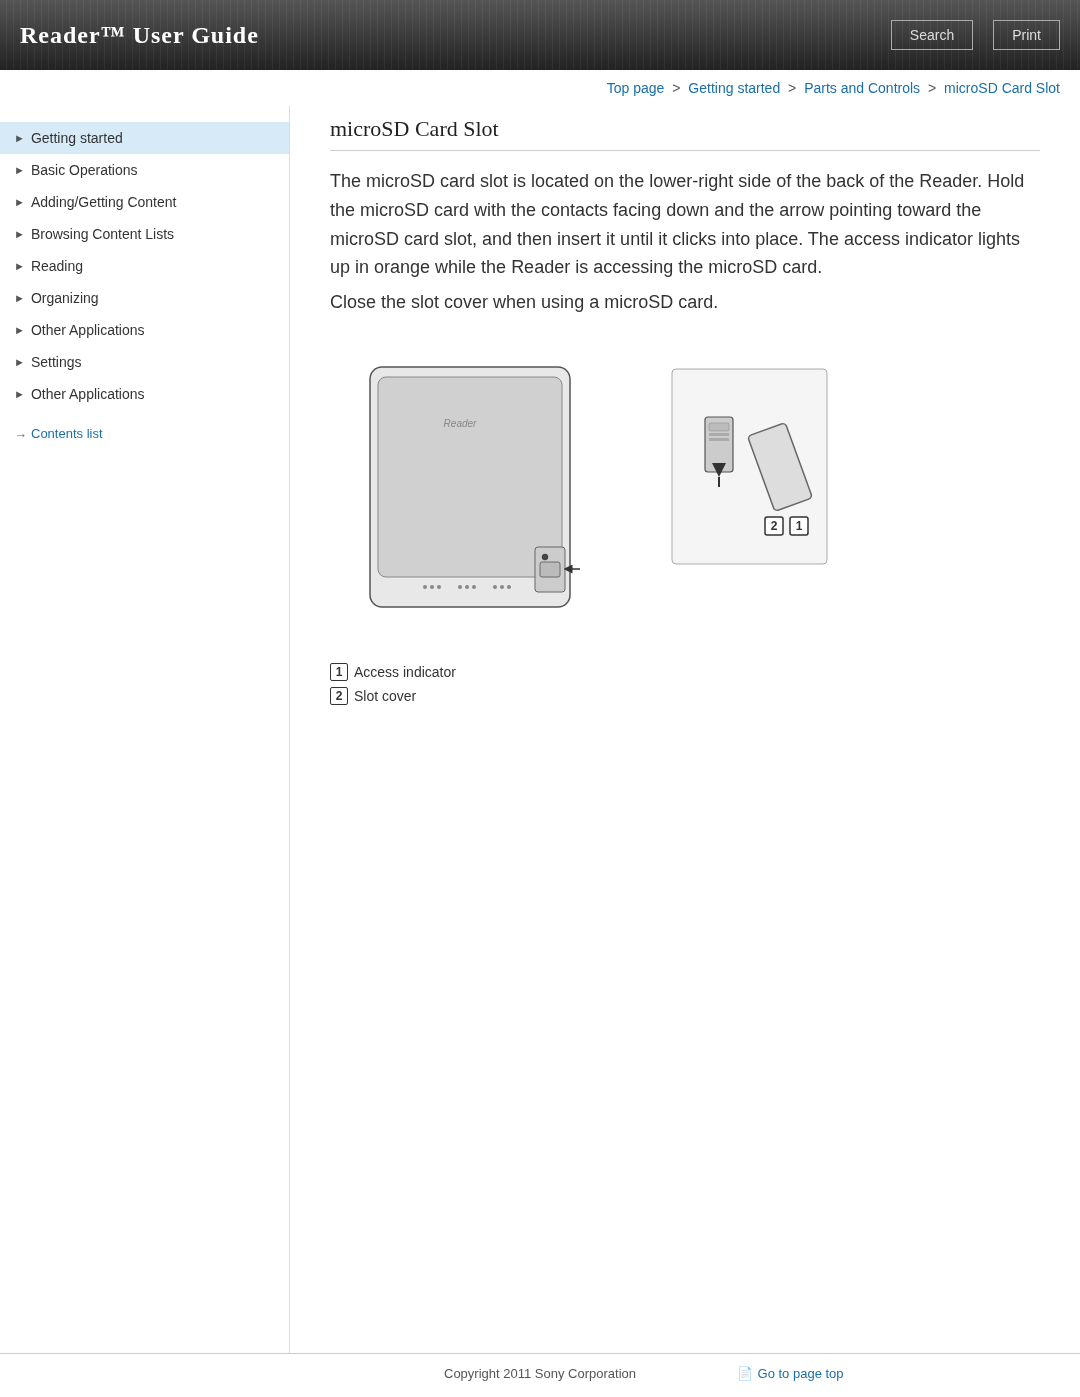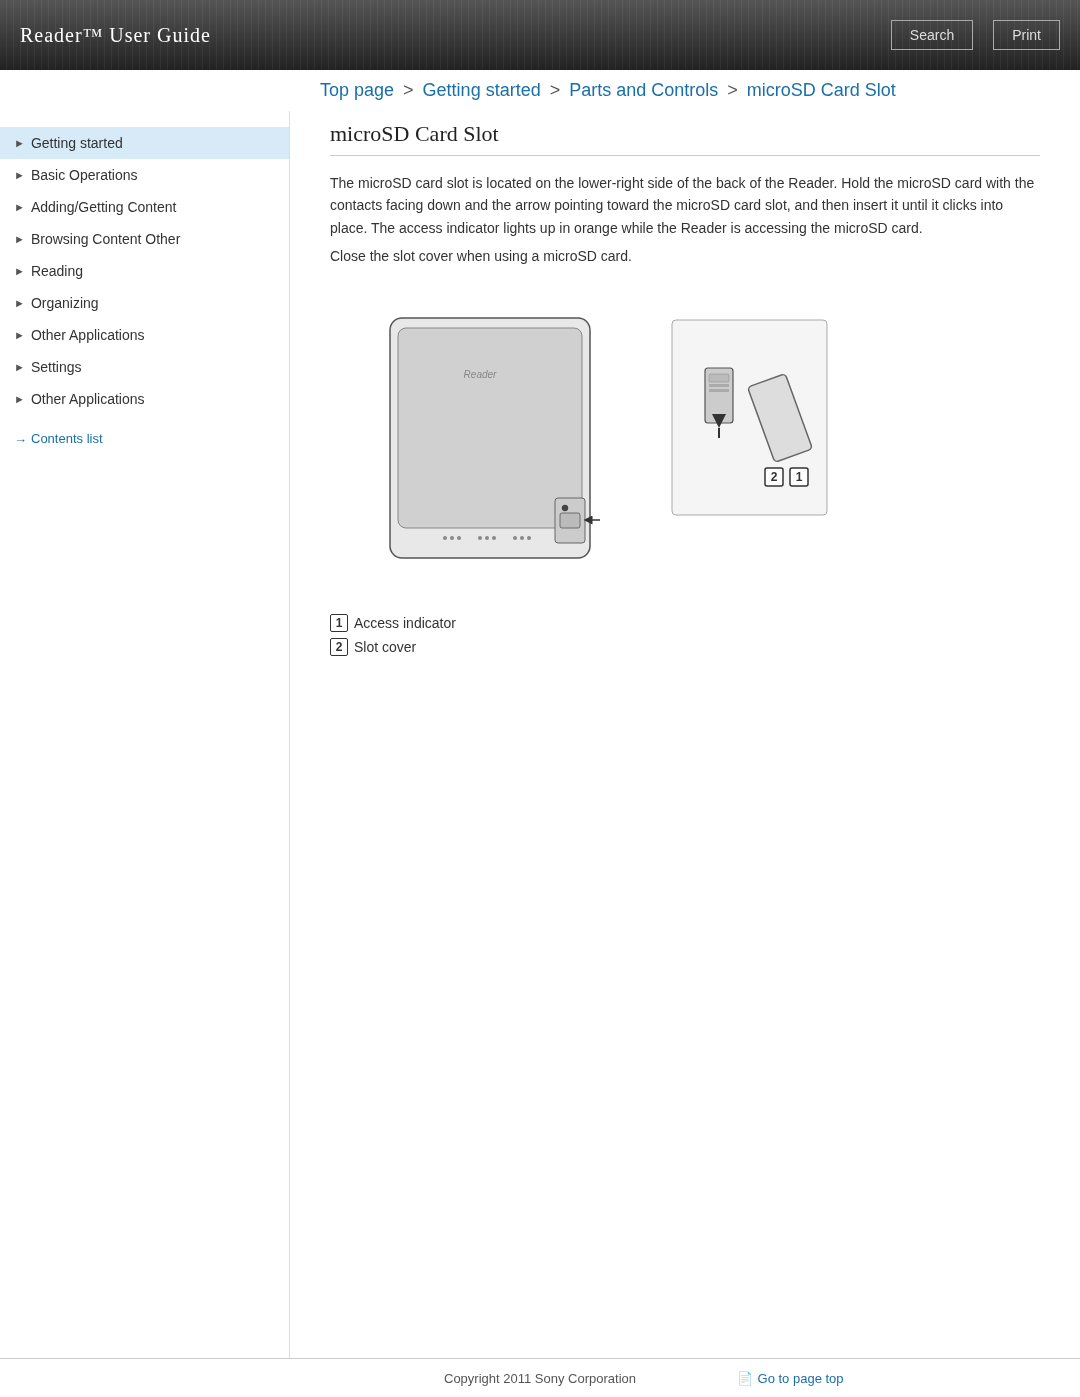--- a/index.html
+++ b/index.html
@@ -16,44 +16,45 @@
       background-image: repeating-linear-gradient(
         90deg,
         transparent,
         transparent 6px,
         rgba(255,255,255,0.05) 6px,
         rgba(255,255,255,0.05) 7px
       ), linear-gradient(to bottom, #555, #222);
     }
     .header-title {
       color: #fff;
-      font-size: 20px;
-      font-weight: normal;
+      font-size: 24px;
+      font-weight: bold;
       font-family: Georgia, serif;
       letter-spacing: 1px;
     }
     .header-buttons {
       display: flex;
       gap: 20px;
     }
     .header-btn {
       background: transparent;
       border: 1px solid #aaa;
       color: #ddd;
       padding: 6px 18px;
       cursor: pointer;
       font-size: 14px;
     }
 
     
     .breadcrumb-bar {
       padding: 10px 20px 10px 320px;
       background: #fff;
-      font-size: 18px;
+      font-size: 14px;
       color: #1a6fa8;
+      text-align: right;
     }
     .breadcrumb-bar a { color: #1a6fa8; text-decoration: none; }
     .breadcrumb-sep { color: #555; margin: 0 4px; }
 
     
     .layout {
       display: flex;
       min-height: calc(1397px - 70px - 80px);
     }
 
@@ -103,33 +104,32 @@
     .page-title {
       font-size: 22px;
       font-weight: normal;
       font-family: Georgia, serif;
       color: #222;
       margin-bottom: 16px;
       padding-bottom: 8px;
       border-bottom: 1px solid #ccc;
     }
     .description-text {
-      font-size: 14px;
+      font-size: 18px;
       line-height: 1.6;
       color: #333;
       margin-bottom: 6px;
     }
     .inline-link { color: #1a6fa8; text-decoration: none; }
 
     
     .diagram-area {
       display: flex;
       align-items: flex-start;
       margin: 20px 0 16px;
-      text-align: right;
     }
 
     
     .device-illustration {
       position: relative;
       width: 340px;
       height: 310px;
       flex-shrink: 0;
     }
 
@@ -220,21 +220,21 @@
         <div class="sidebar-item">
           <span class="sidebar-arrow">►</span>
           <span class="sidebar-label">Basic Operations</span>
         </div>
         <div class="sidebar-item">
           <span class="sidebar-arrow">►</span>
           <span class="sidebar-label">Adding/Getting Content</span>
         </div>
         <div class="sidebar-item">
           <span class="sidebar-arrow">►</span>
-          <span class="sidebar-label">Browsing Content Other</span>
+          <span class="sidebar-label">Browsing Content Lists</span>
         </div>
         <div class="sidebar-item">
           <span class="sidebar-arrow">►</span>
           <span class="sidebar-label">Reading</span>
         </div>
         <div class="sidebar-item">
           <span class="sidebar-arrow">►</span>
           <span class="sidebar-label">Organizing</span>
         </div>
         <div class="sidebar-item">

